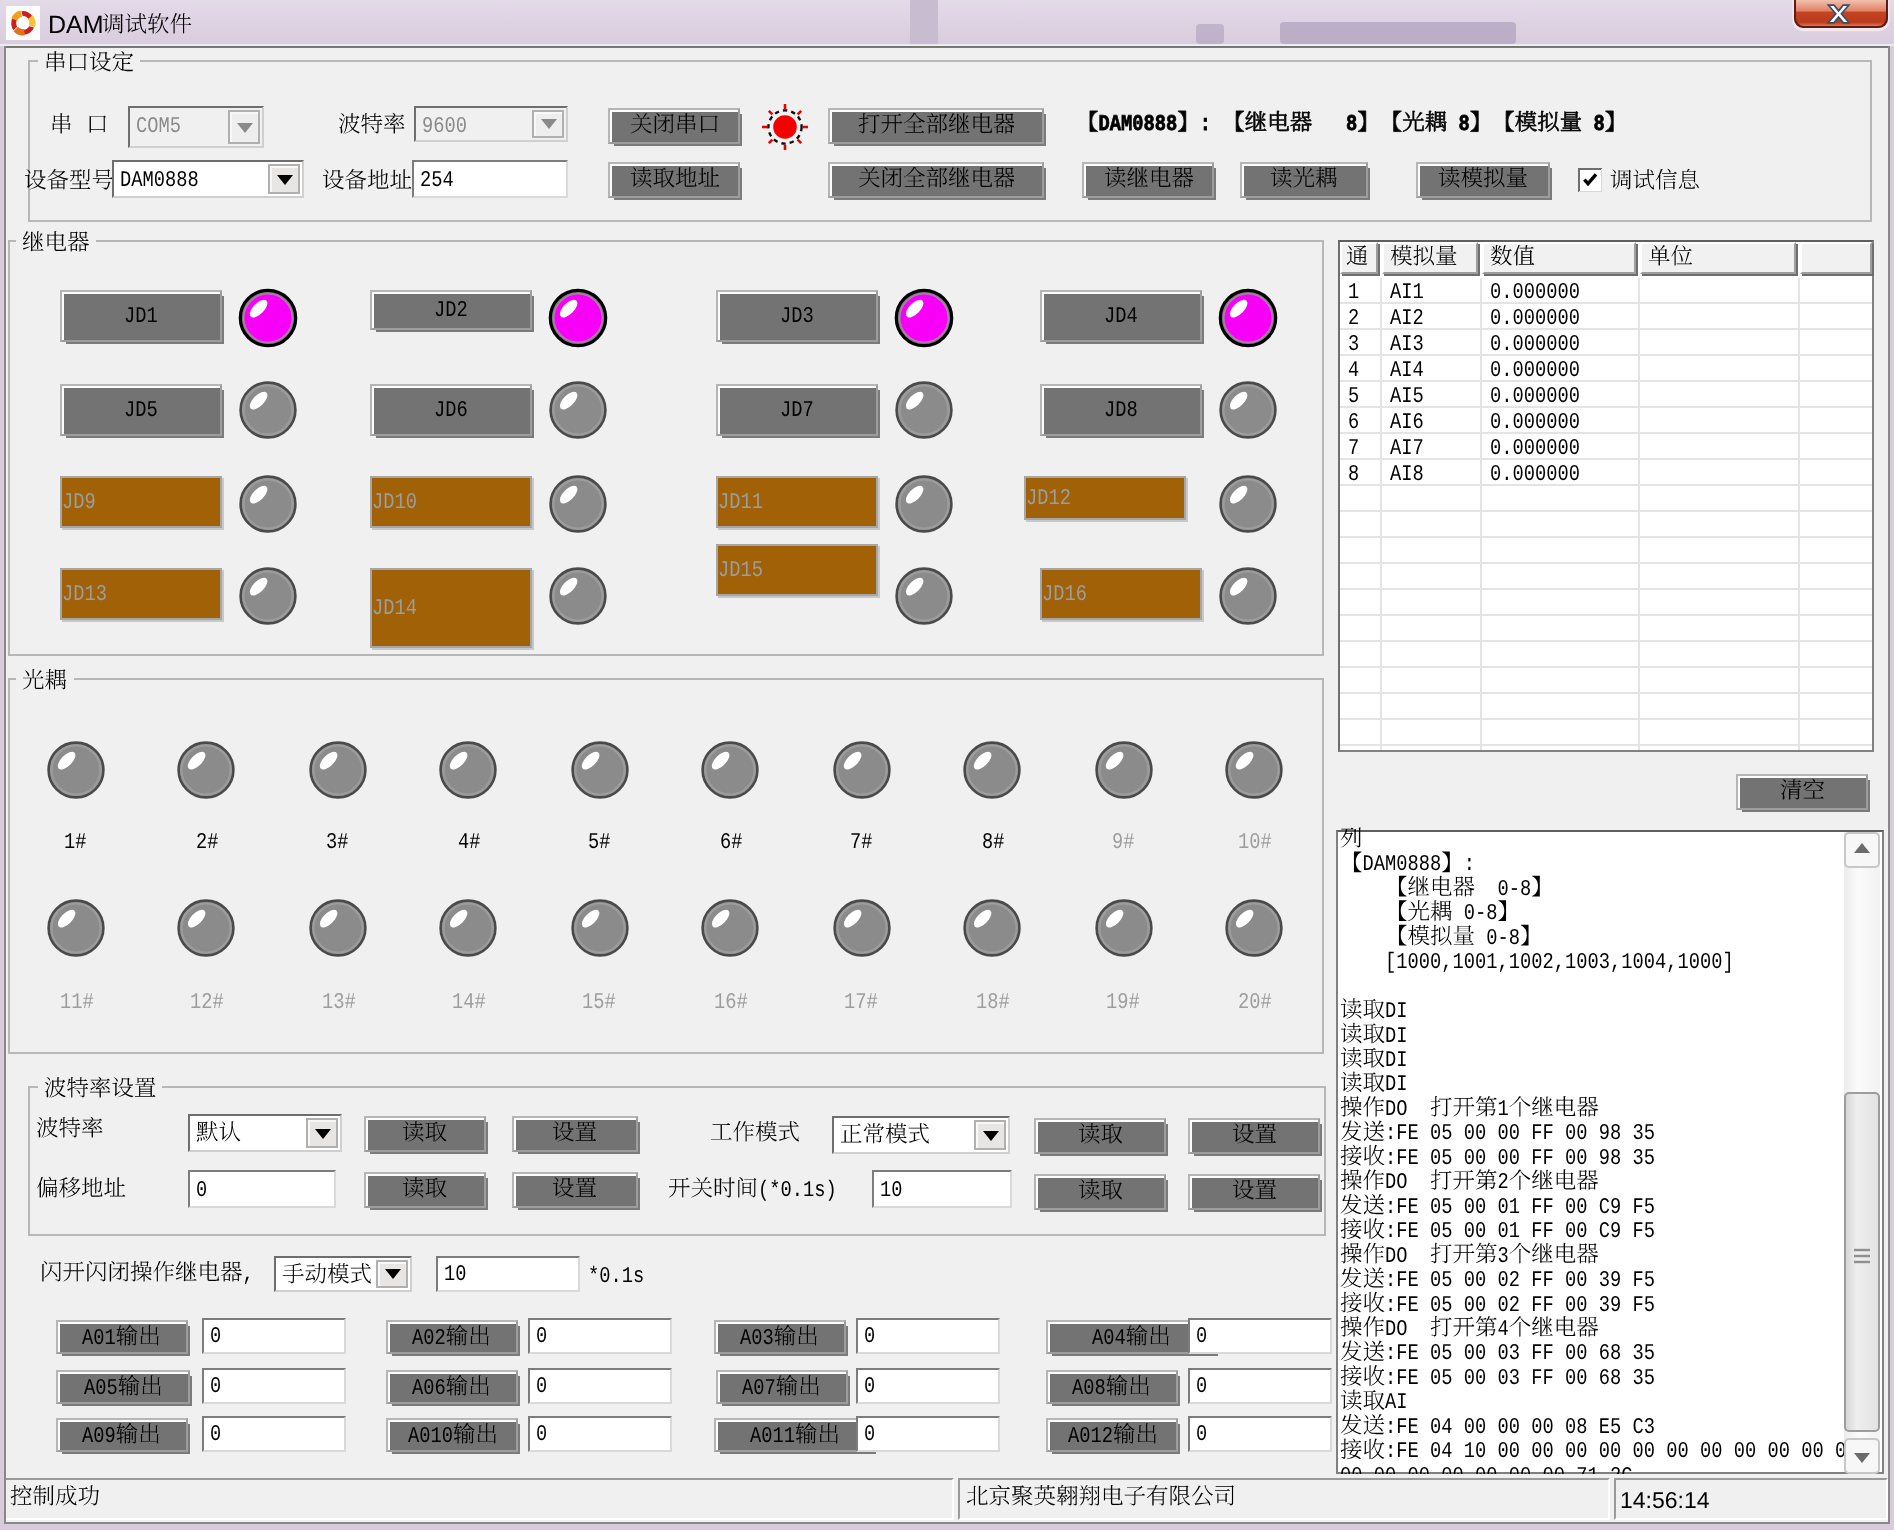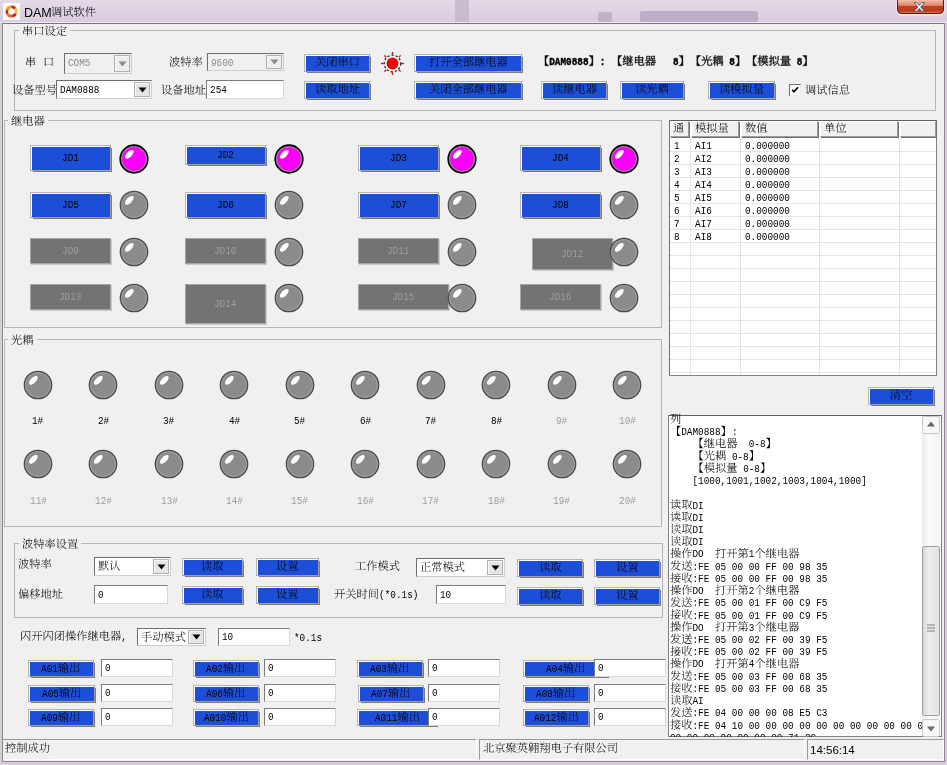--- a/index.html
+++ b/index.html
@@ -1,21 +1,21 @@
 <!DOCTYPE html>
 <html><head><meta charset="utf-8"><style>
 *{margin:0;padding:0;box-sizing:border-box}
 body{width:947px;height:765px;overflow:hidden;position:relative;background:#d7cbdc;font-family:"Liberation Sans",sans-serif}
 .t{position:absolute}
 .abs{position:absolute}
 .cl{position:absolute;left:3px;top:23px;width:941px;height:739px;background:#f0f0f0;border-top:1px solid #777}
 .gb{position:absolute;border:1px solid #b7b7b7}
 .gl{position:absolute;background:#f0f0f0;padding:0 3px}
-.btn{position:absolute;background:#1d4ed8;border:1px solid #9d9d9d;border-top-color:#b5b5b5;border-left-color:#b5b5b5;box-shadow:inset 1px 1px 0 #fdfdfd,2px 2px 0 -1px #7b7b7b;display:flex;align-items:center;justify-content:center}
-.btnd{position:absolute;background:#737373;border:1px solid #a6a6a6;box-shadow:1px 1px 0 #c8c8c8;display:flex;align-items:center;justify-content:center}
+.btn{position:absolute;background:#737373;border:1px solid #9d9d9d;border-top-color:#b5b5b5;border-left-color:#b5b5b5;box-shadow:inset 1px 1px 0 #fdfdfd,2px 2px 0 -1px #7b7b7b;display:flex;align-items:center;justify-content:center}
+.btnd{position:absolute;background:#a16207;border:1px solid #a6a6a6;box-shadow:1px 1px 0 #c8c8c8;display:flex;align-items:center;justify-content:flex-start}
 .inp{position:absolute;background:#fff;border:1px solid #7c7c7c;border-right-color:#d9d9d9;border-bottom-color:#d9d9d9;font-family:"Liberation Mono",monospace;display:flex;align-items:center}
 .cmb{position:absolute;background:#fff;border:1px solid #6e6e6e;border-right-color:#cfcfcf;border-bottom-color:#cfcfcf}
 .cmb.dis{background:#f0f0f0}
 .arr{position:absolute;right:1px;top:1px;bottom:1px;width:16px;background:#e8e6e4;border:1px solid #b0b0b0;box-shadow:inset 1px 1px 0 #f8f8f8;display:flex;align-items:center;justify-content:center}
 .dis .arr{background:#eee}
 </style></head><body>
 <svg width="0" height="0" style="position:absolute">
     <defs>
       <path id="z3010" d="M96 96V94C80 87 70 72 70 50C70 28 80 13 96 6V4H62V96Z"></path>
       <path id="z3011" d="M30 50C30 72 20 87 4 94V96H38V4H4V6C20 13 30 28 30 50Z"></path>
@@ -495,21 +495,21 @@
       <g fill="#9d9d9d">
         <text x="0" y="88" font-family="Liberation Mono" font-size="100" textLength="200" lengthAdjust="spacingAndGlyphs">JD11</text>
       </g>
     </svg>
   </div>
 <svg class="t" style="left:447px;top:236.5px" width="30" height="30" viewBox="0 0 30 30">
     <circle cx="15" cy="15" r="13.6" fill="#8b8b8b" stroke="#4a4a4a" stroke-width="1.5"></circle>
     <circle cx="15" cy="15" r="12.4" fill="none" stroke="#a0a0a0" stroke-width="1.3" opacity="0.8"></circle>
     <ellipse cx="10.3" cy="10.3" rx="5.6" ry="2.7" transform="rotate(-45 10.3 10.3)" fill="#fff"></ellipse>
   </svg>
-<div class="btnd" style="left:532px;top:238px;width:81px;height:32px">
+<div class="btnd" style="left:512px;top:238px;width:81px;height:22px">
     <svg style="width:22.5px;height:13.5px" viewBox="0 0 200 120">
       <g fill="#9d9d9d">
         <text x="0" y="88" font-family="Liberation Mono" font-size="100" textLength="200" lengthAdjust="spacingAndGlyphs">JD12</text>
       </g>
     </svg>
   </div>
 <svg class="t" style="left:609px;top:236.5px" width="30" height="30" viewBox="0 0 30 30">
     <circle cx="15" cy="15" r="13.6" fill="#8b8b8b" stroke="#4a4a4a" stroke-width="1.5"></circle>
     <circle cx="15" cy="15" r="12.4" fill="none" stroke="#a0a0a0" stroke-width="1.3" opacity="0.8"></circle>
     <ellipse cx="10.3" cy="10.3" rx="5.6" ry="2.7" transform="rotate(-45 10.3 10.3)" fill="#fff"></ellipse>
@@ -531,21 +531,21 @@
       <g fill="#9d9d9d">
         <text x="0" y="88" font-family="Liberation Mono" font-size="100" textLength="200" lengthAdjust="spacingAndGlyphs">JD14</text>
       </g>
     </svg>
   </div>
 <svg class="t" style="left:274px;top:282.5px" width="30" height="30" viewBox="0 0 30 30">
     <circle cx="15" cy="15" r="13.6" fill="#8b8b8b" stroke="#4a4a4a" stroke-width="1.5"></circle>
     <circle cx="15" cy="15" r="12.4" fill="none" stroke="#a0a0a0" stroke-width="1.3" opacity="0.8"></circle>
     <ellipse cx="10.3" cy="10.3" rx="5.6" ry="2.7" transform="rotate(-45 10.3 10.3)" fill="#fff"></ellipse>
   </svg>
-<div class="btnd" style="left:358px;top:284px;width:91px;height:26px">
+<div class="btnd" style="left:358px;top:272px;width:81px;height:26px">
     <svg style="width:22.5px;height:13.5px" viewBox="0 0 200 120">
       <g fill="#9d9d9d">
         <text x="0" y="88" font-family="Liberation Mono" font-size="100" textLength="200" lengthAdjust="spacingAndGlyphs">JD15</text>
       </g>
     </svg>
   </div>
 <svg class="t" style="left:447px;top:282.5px" width="30" height="30" viewBox="0 0 30 30">
     <circle cx="15" cy="15" r="13.6" fill="#8b8b8b" stroke="#4a4a4a" stroke-width="1.5"></circle>
     <circle cx="15" cy="15" r="12.4" fill="none" stroke="#a0a0a0" stroke-width="1.3" opacity="0.8"></circle>
     <ellipse cx="10.3" cy="10.3" rx="5.6" ry="2.7" transform="rotate(-45 10.3 10.3)" fill="#fff"></ellipse>

